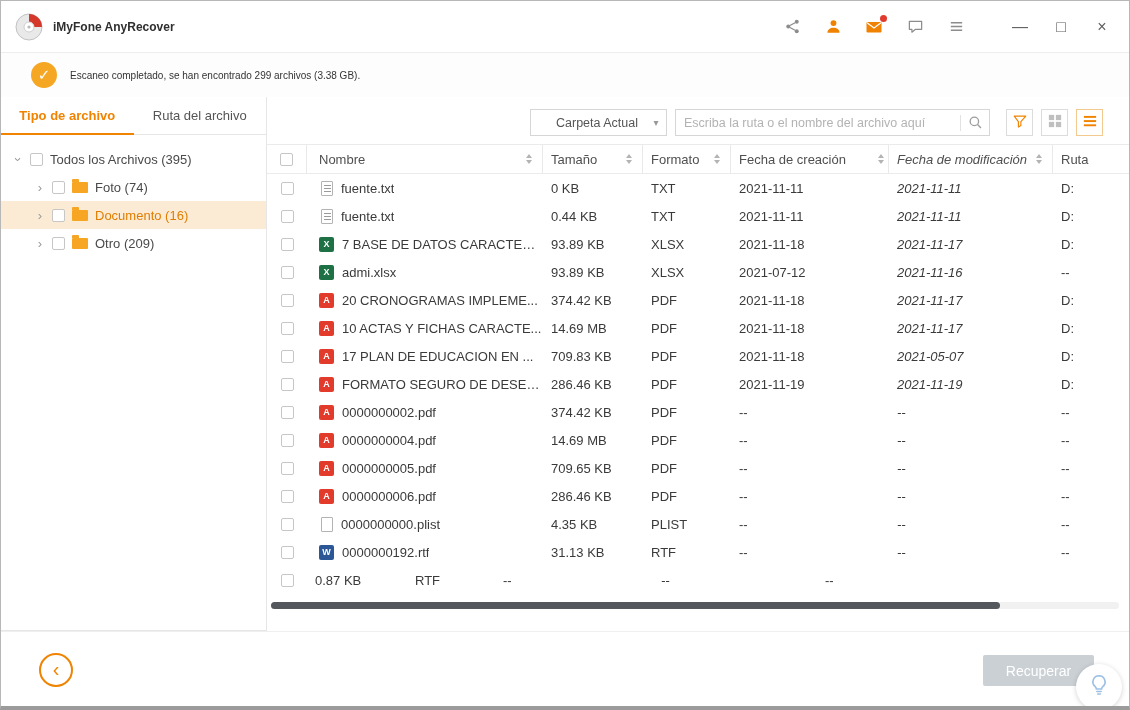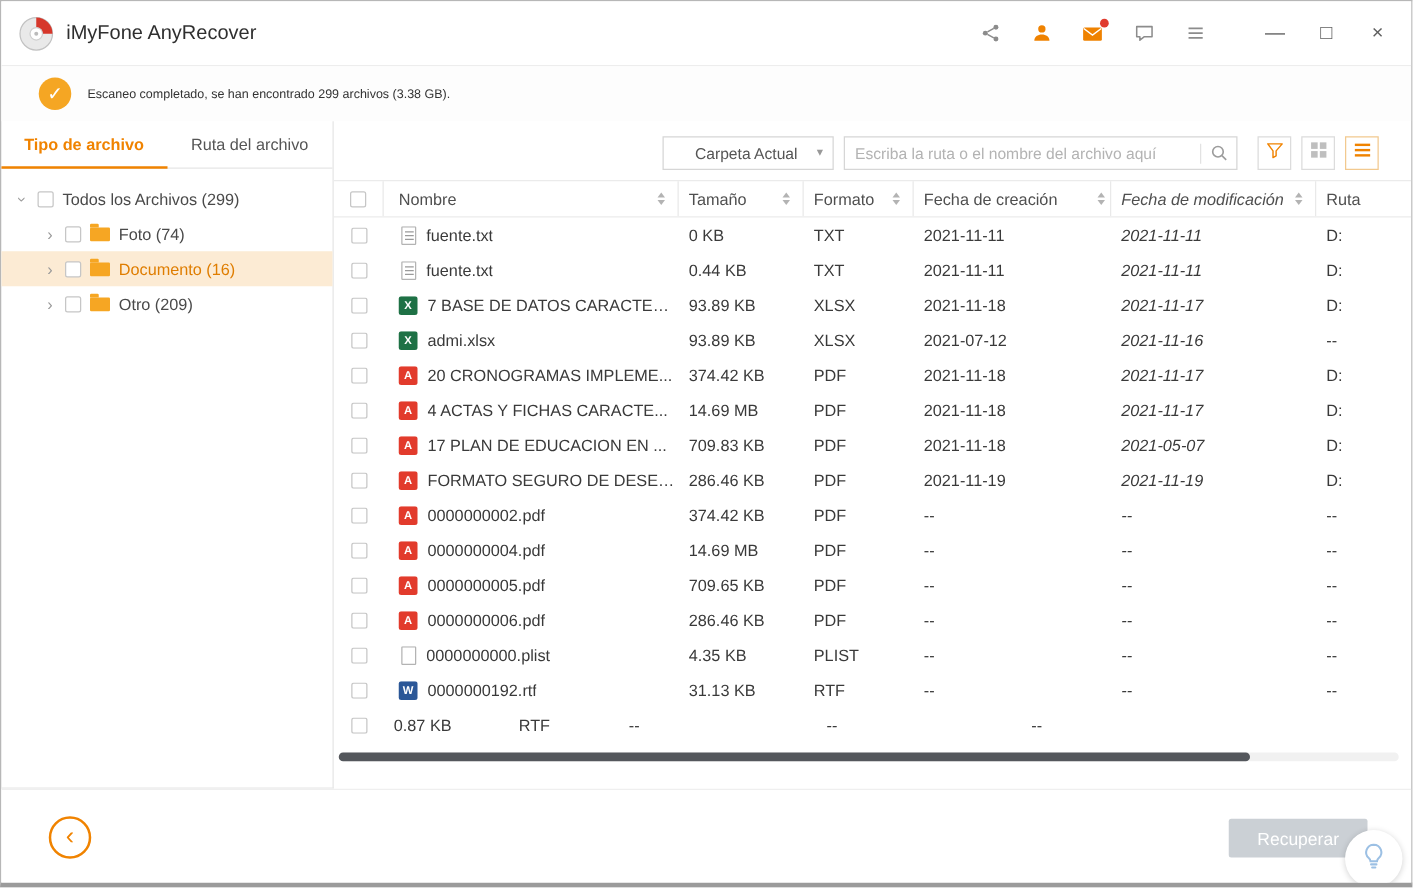--- a/index.html
+++ b/index.html
@@ -11,21 +11,21 @@
     border: 1px solid #b7b7b7; border-bottom: 4px solid #9b9b9b;
     position: relative; overflow: hidden;
   }
 
   
   .titlebar {
     height: 52px; display: flex; align-items: center;
     padding: 0 16px 0 14px; border-bottom: 1px solid #ededed; background: #fff;
   }
   .logo { width: 28px; height: 28px; margin-right: 10px; flex: 0 0 auto; }
-  .app-title { font-size: 16px; font-weight: normal; color: #2f2f2f; }
+  .app-title { font-size: 12px; font-weight: bold; color: #2f2f2f; }
   .tb-right { margin-left: auto; display: flex; align-items: center; gap: 19px; }
   .tb-btn { width: 22px; height: 22px; display: flex; align-items: center; justify-content: center;
             cursor: pointer; position: relative; color:#6e6e6e; font-size:15px; }
   .tb-btn svg { display: block; }
   .badge-dot { position: absolute; top: -1px; right: -2px; width: 7px; height: 7px;
                border-radius: 50%; background: #e03b2e; }
   .win-ctrl { color:#5f5f5f; font-size: 16px; line-height: 1; }
   .sep-space { width: 4px; }
 
   
@@ -208,21 +208,21 @@
         </div>
         <div class="tab">
           <span>Ruta del archivo</span>
         </div>
       </div>
 
       <div class="tree">
         <div class="tree-item">
           <span class="chev expanded">›</span>
           <span class="cb"></span>
-          <span class="tree-label">Todos los Archivos (299)</span>
+          <span class="tree-label">Todos los Archivos (395)</span>
         </div>
         <div class="tree-item child">
           <span class="chev">›</span>
           <span class="cb"></span>
           <span class="folder"></span>
           <span class="tree-label">Foto (74)</span>
         </div>
         <div class="tree-item child selected">
           <span class="chev">›</span>
           <span class="cb"></span>
@@ -402,21 +402,21 @@
     <div class="cell c-modified">2021-11-17</div>
     <div class="cell c-path">D:</div>
   </div>
 
   <div class="trow">
     <div class="cell c-check">
       <span class="cb"></span>
     </div>
     <div class="cell c-name">
       <span class="fi fi-pdf"></span>
-      <span class="nm">4 ACTAS Y FICHAS CARACTE...</span>
+      <span class="nm">10 ACTAS Y FICHAS CARACTE...</span>
     </div>
     <div class="cell c-size">14.69 MB</div>
     <div class="cell c-format">PDF</div>
     <div class="cell c-created">2021-11-18</div>
     <div class="cell c-modified">2021-11-17</div>
     <div class="cell c-path">D:</div>
   </div>
 
   <div class="trow">
     <div class="cell c-check">

